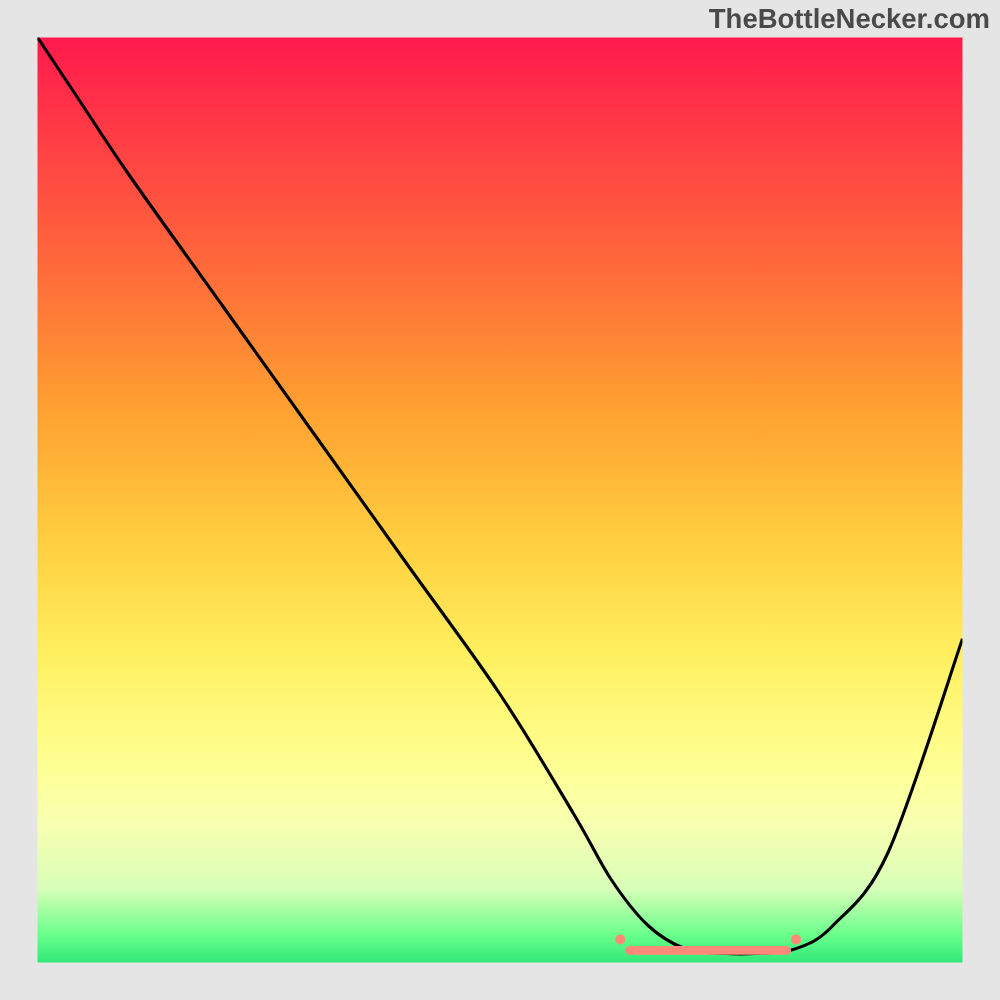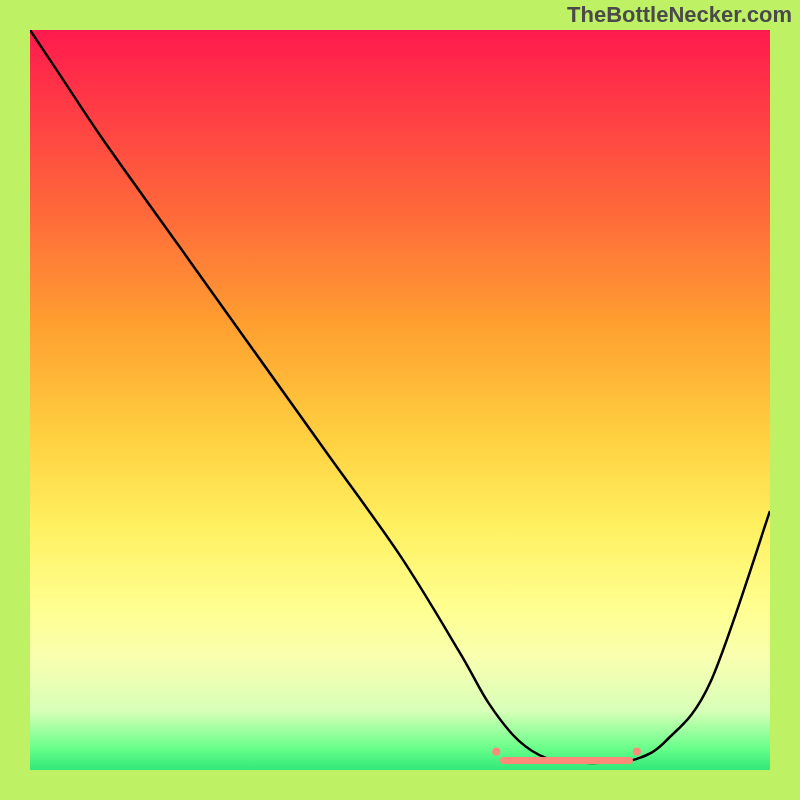--- a/index.html
+++ b/index.html
@@ -1,17 +1,17 @@
 <!DOCTYPE html>
 <html><head>
 <meta charset="utf-8">
 <style>
   * { margin: 0; padding: 0; box-sizing: border-box; }
   html, body { width: 800px; height: 800px; overflow: hidden; background: #000; }
-  .container { position: relative; width: 800px; height: 800px; background: #bef264; }
+  .container { position: relative; width: 800px; height: 800px; background: #e5e5e5; }
   .watermark {
     position: absolute;
     top: 2px;
     right: 8px;
     font-family: Arial, sans-serif;
     font-size: 22px;
     font-weight: bold;
     color: #4a4a4a;
     z-index: 10;
   }

